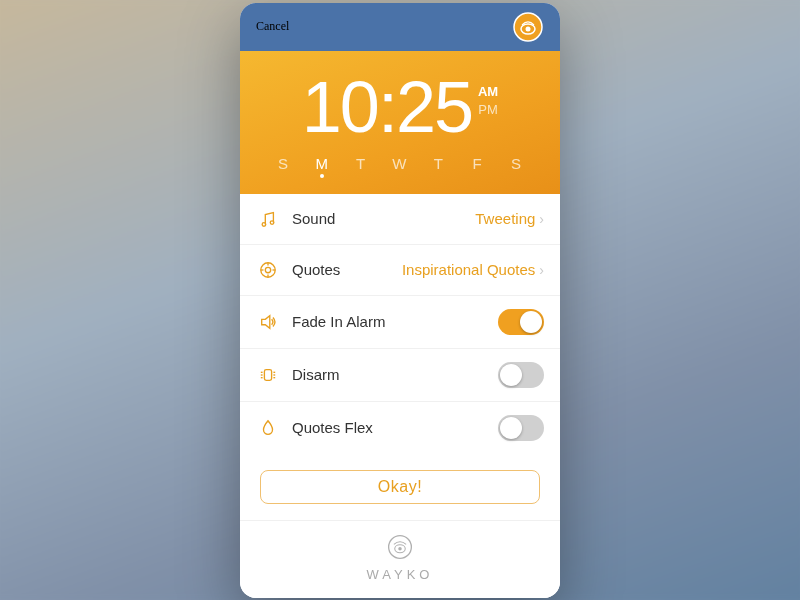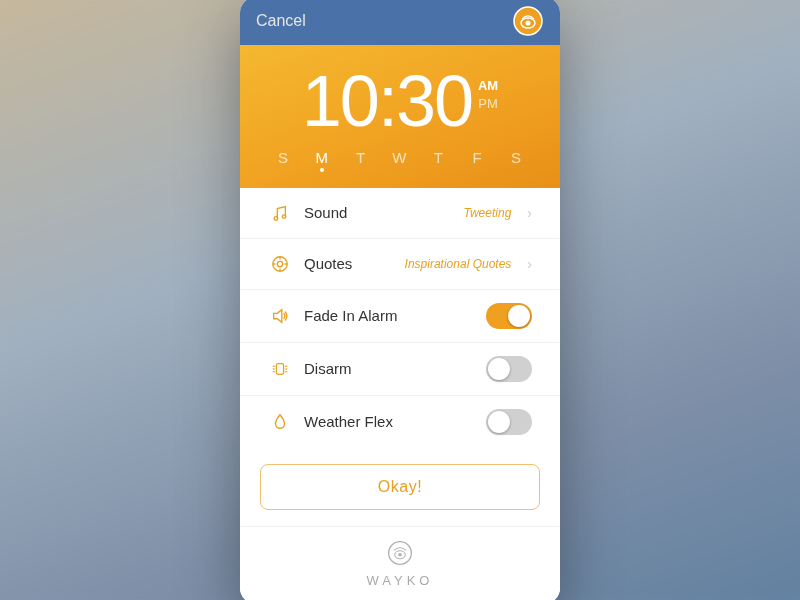--- a/index.html
+++ b/index.html
@@ -37,26 +37,26 @@
     .header-bar {
       background: #4a72a8;
       display: flex;
       align-items: center;
       justify-content: space-between;
       padding: 10px 16px;
       height: 48px;
     }
 
     .cancel-btn {
-      color: #e5e5e5;
-      font-size: 16px;
+      color: #000000;
+      font-size: 12px;
       cursor: pointer;
       background: none;
       border: none;
-      font-family: Liberation Sans, sans-serif;
+      font-family: Liberation Serif, serif;
     }
 
     .eye-icon-header {
       width: 32px;
       height: 32px;
       display: flex;
       align-items: center;
       justify-content: center;
     }
 
@@ -140,21 +140,21 @@
 
     
     .settings-list {
       background: #fff;
       padding: 0;
     }
 
     .settings-row {
       display: flex;
       align-items: center;
-      padding: 13px 28px;
+      padding: 13px 16px;
       border-bottom: 1px solid #f0f0f0;
     }
 
     .settings-row:last-child {
       border-bottom: none;
     }
 
     .row-icon {
       width: 24px;
       height: 24px;
@@ -166,24 +166,23 @@
       color: #e8a020;
     }
 
     .row-label {
       flex: 1;
       font-size: 15px;
       color: #333;
     }
 
     .row-value {
-      font-size: 12px;
+      font-size: 15px;
       color: #e8a020;
-      margin-right: 16px;
-      font-style: italic;
+      margin-right: 4px;
     }
 
     .chevron {
       color: #ccc;
       font-size: 14px;
     }
 
     
     .toggle {
       width: 46px;
@@ -222,21 +221,21 @@
     }
 
     
     .okay-section {
       padding: 16px 20px;
       background: #fff;
     }
 
     .okay-btn {
       width: 100%;
-      padding: 13px;
+      padding: 7px;
       border: 1.5px solid #f0c070;
       border-radius: 8px;
       background: transparent;
       color: #e8a020;
       font-size: 16px;
       font-weight: 400;
       cursor: pointer;
       font-family: inherit;
       letter-spacing: 0.5px;
     }
@@ -279,21 +278,21 @@
         <ellipse cx="16" cy="18" rx="7" ry="5" fill="none" stroke="#fff" stroke-width="1.5"></ellipse>
         <circle cx="16" cy="18" r="2.5" fill="#fff"></circle>
 
         <path d="M10 14 Q16 8 22 14" fill="none" stroke="#fff" stroke-width="1.2"></path>
       </svg>
     </div>
   </div>
 
   <div class="time-section">
     <div class="time-display">
-      <span class="time-main">10:30</span>
+      <span class="time-main">10:25</span>
       <div class="ampm-stack">
         <span class="ampm-item active">AM</span>
         <span class="ampm-item">PM</span>
       </div>
     </div>
     <div class="days-row">
       <span class="day-item">S</span>
       <span class="day-item active">M</span>
       <span class="day-item">T</span>
       <span class="day-item">W</span>
@@ -367,21 +366,21 @@
     </div>
 
     <div class="settings-row">
       <div class="row-icon">
         <svg width="18" height="18" viewBox="0 0 20 20" fill="none" stroke="#e8a020" stroke-width="1.5">
           <path d="M10 3 L10 3" stroke-linecap="round"></path>
 
           <path d="M10 2 C10 2 5 8 5 12 a5 5 0 0 0 10 0 C15 8 10 2 10 2 z"></path>
         </svg>
       </div>
-      <span class="row-label">Weather Flex</span>
+      <span class="row-label">Quotes Flex</span>
       <div class="toggle off">
         <div class="toggle-knob"></div>
       </div>
     </div>
 
   </div>
 
   <div class="okay-section">
     <button class="okay-btn">Okay!</button>
   </div>

